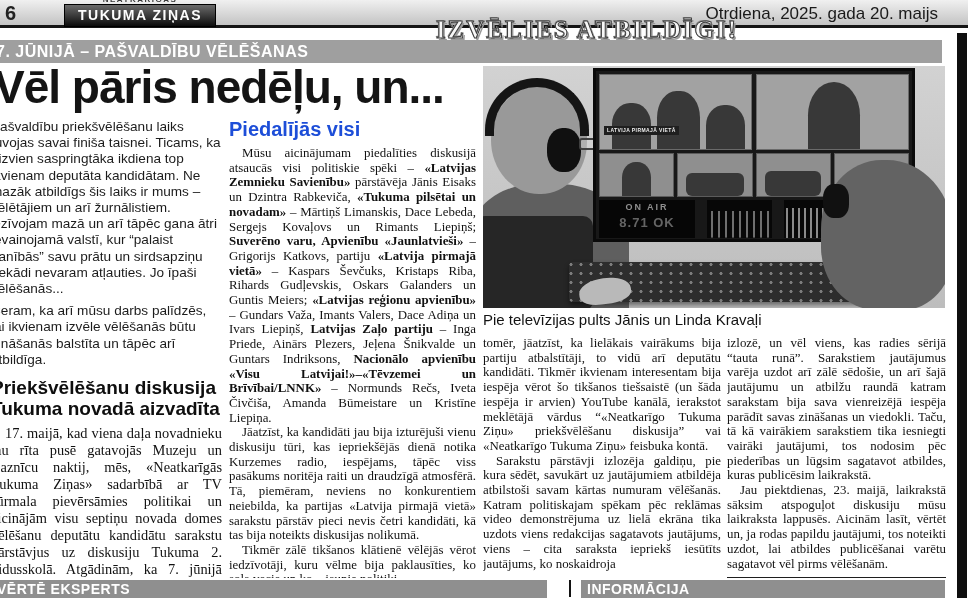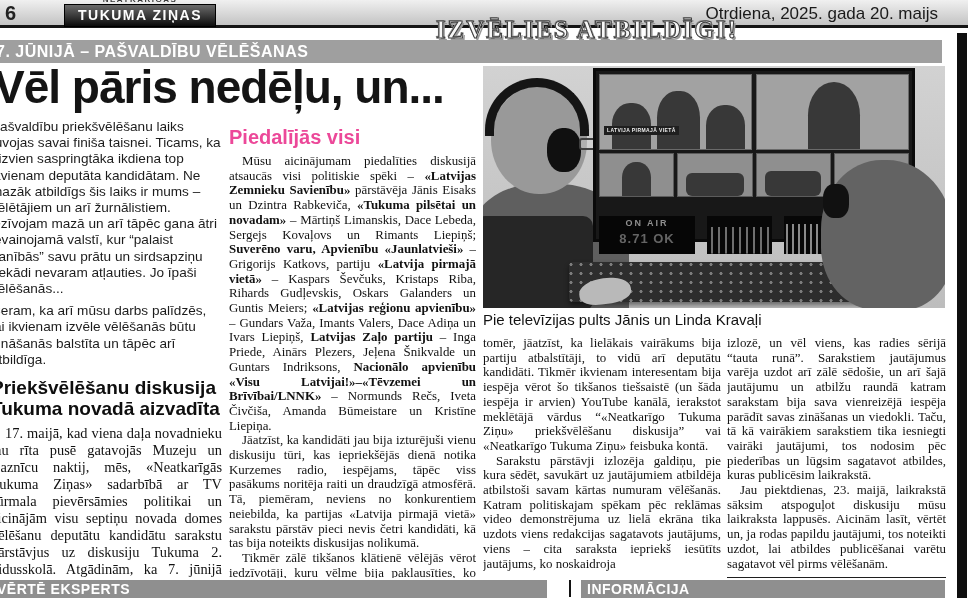--- a/index.html
+++ b/index.html
@@ -39,40 +39,40 @@
   
   .col { position:absolute; overflow:hidden; }
   .col1 { left:0; top:119px; width:222px; height:458px; }
   .col1-inner { margin-left:-9px; width:231px; }
   .col2 { left:229px; top:118px; width:247px; height:460px; }
   .col3 { left:483px; top:336px; width:238px; height:240px; }
   .col4 { left:727px; top:336px; width:219px; height:242px; }
 
   .lead { font:13.6px/16.2px "Liberation Sans", sans-serif; color:#1c1c1c; margin-bottom:6px; }
   .col1 .h2 { font:bold 19px/21px "Liberation Sans", sans-serif; margin:9px 0 6px; color:#0e0e0e; }
-  .col2 .h2 { font:bold 20px/22px "Liberation Sans", sans-serif; margin:8px 0 6px; color:#ec4899; }
+  .col2 .h2 { font:bold 20px/22px "Liberation Sans", sans-serif; margin:0 0 6px; color:#1d4ed8; }
   .col1 .p { font:14.4px/17px "Liberation Serif", serif; text-align:justify; text-indent:14px; }
   .col2 .p, .col3 .p, .col4 .p {
     font:12.9px/14.7px "Liberation Serif", serif; text-align:justify; text-indent:13px; }
   .p.noindent { text-indent:0; }
   .p b { font-weight:bold; }
 
   
   .photo { position:absolute; left:483px; top:66px; width:462px; height:242px;
     background:linear-gradient(#d2d2d2,#bdbdbd); overflow:hidden; filter:grayscale(1); }
   .monitor { position:absolute; left:110px; top:2px; width:322px; height:174px;
     background:#181818; border:3px solid #0a0a0a; padding:3px; }
   .feed-row1 { display:flex; gap:4px; height:76px; }
   .feed-lg { flex:1; background:#a2a2a2; position:relative; border:1px solid #6a6a6a; overflow:hidden; }
   .fig { position:absolute; bottom:0; background:#383838; border-radius:46% 46% 0 0; }
   .feed-label { position:absolute; left:4px; bottom:14px; background:#1f1f1f; color:#efefef;
     font:bold 5px/7px "Liberation Sans", sans-serif; padding:1px 3px; letter-spacing:.4px; }
   .feed-row2 { display:flex; gap:3px; height:44px; margin-top:3px; }
   .feed-sm { flex:1; background:#8f8f8f; position:relative; border:1px solid #5c5c5c; overflow:hidden; }
-  .status-row { display:flex; gap:12px; height:38px; margin-top:19px; }
+  .status-row { display:flex; gap:12px; height:38px; margin-top:3px; }
   .onair { width:31%; background:#060606; text-align:center; padding-top:2px; }
   .onair-t { color:#8f8f8f; font:bold 9px "Liberation Sans", sans-serif; letter-spacing:2px; }
   .onair-v { color:#15803d; font:bold 13px "Liberation Sans", sans-serif; letter-spacing:1px; margin-top:3px; }
   .meters { width:21%; background:#070707;
     background-image:repeating-linear-gradient(90deg,#6f6f6f 0 2px,transparent 2px 7px);
     background-size:100% 70%; background-position:4px 100%; background-repeat:no-repeat; }
   .recp { width:30%; background:#060606; text-align:center; padding-top:2px; }
   .rec-t { color:#9a9a9a; font:bold 9px "Liberation Sans", sans-serif; letter-spacing:2px; }
   .rec-dials { display:flex; justify-content:space-around; margin-top:3px; }
   .dial { width:14px; height:14px; border:2px solid #cfcfcf; border-radius:50%; background:#222; }

